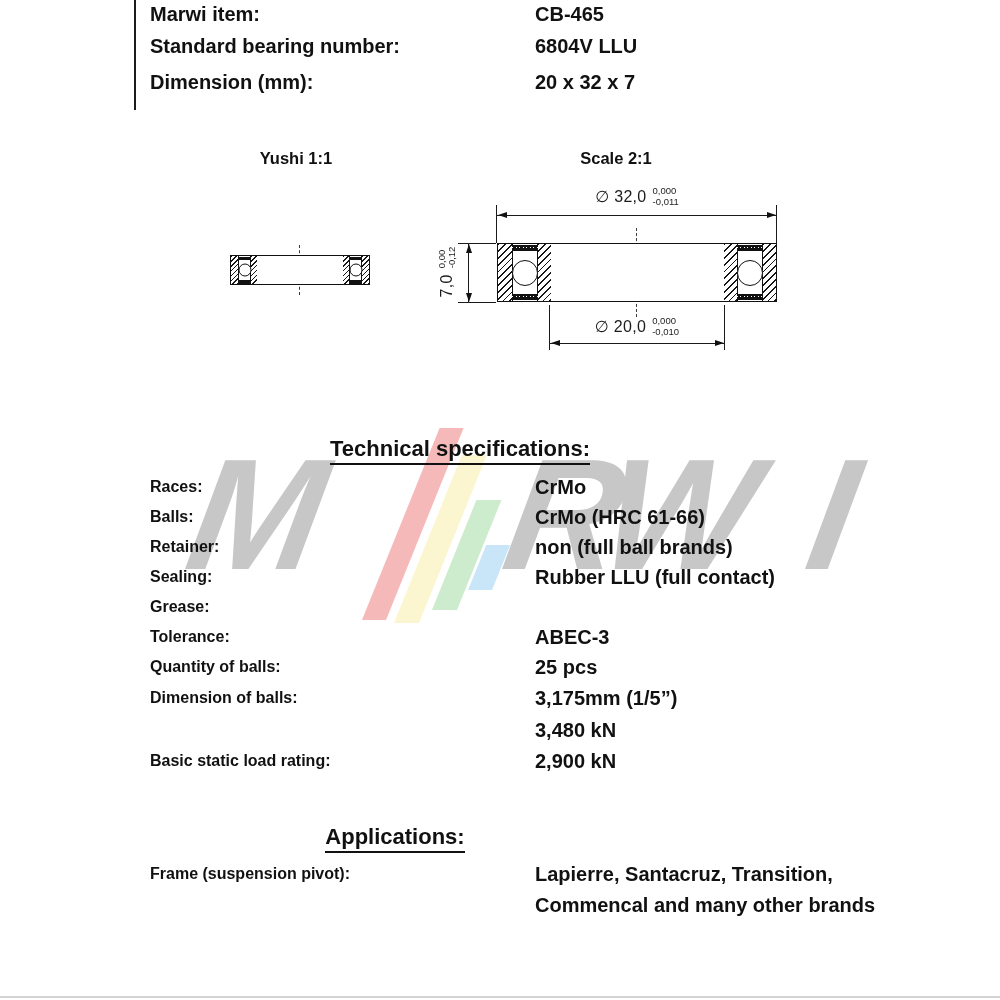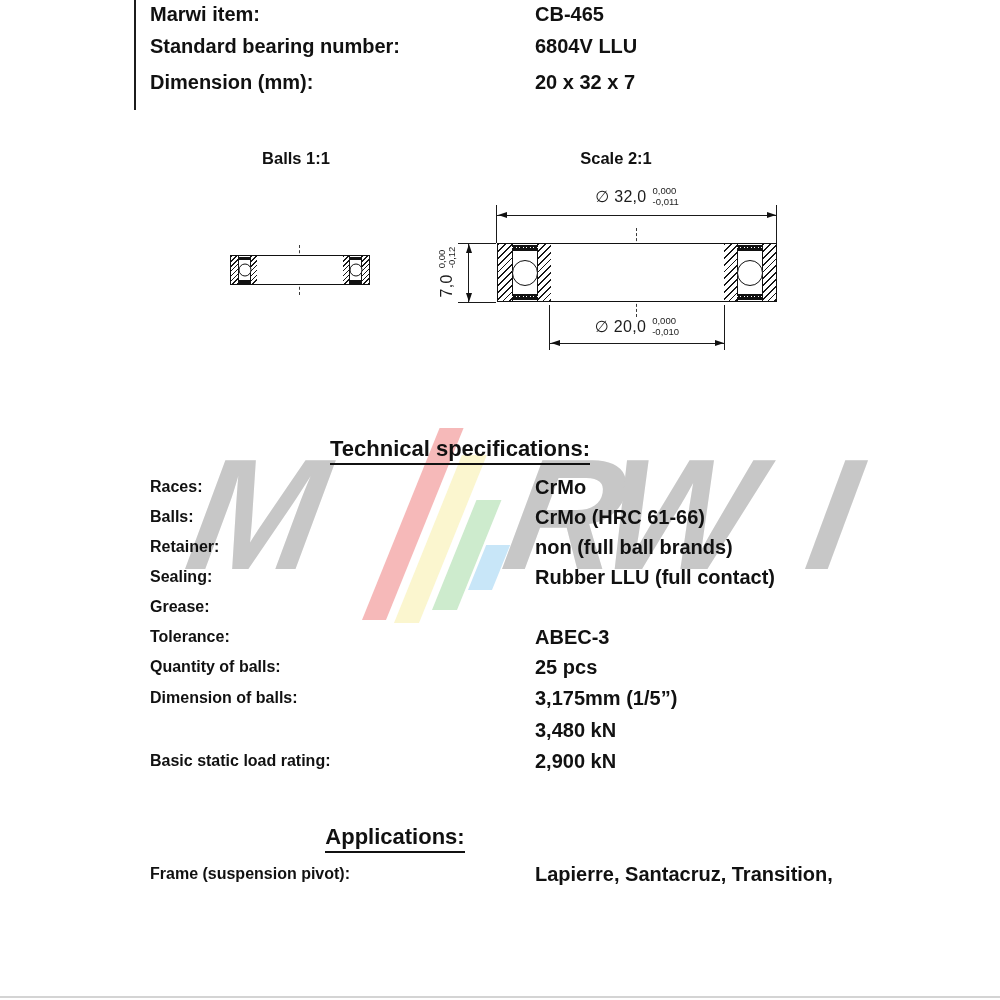--- a/index.html
+++ b/index.html
@@ -56,21 +56,21 @@
 <div class="page">
 
   <div class="v-rule"></div>
   <div class="hdr-label" style="top:1px">Marwi item:</div>
   <div class="hdr-value" style="top:1px">CB-465</div>
   <div class="hdr-label" style="top:33px">Standard bearing number:</div>
   <div class="hdr-value" style="top:33px">6804V LLU</div>
   <div class="hdr-label" style="top:69px">Dimension (mm):</div>
   <div class="hdr-value" style="top:69px">20 x 32 x 7</div>
 
-  <div class="scale-label" style="left:226px">Balls 1:1</div>
+  <div class="scale-label" style="left:226px">Yushi 1:1</div>
   <div class="scale-label" style="left:546px">Scale 2:1</div>
 
   <div class="draw">
     <div class="cline" style="left:299px;top:245px;height:50px"></div>
     <div class="b-rect" style="left:230px;top:255px;width:140px;height:30px">
       <div class="sec" style="left:0;width:26px">
         <div class="hatch fine" style="left:0;width:7px"></div>
         <div class="pocket" style="left:7px;width:13px">
           <div class="seal small" style="top:0.5px"></div>
           <div class="seal small" style="bottom:0.5px"></div>
@@ -187,15 +187,16 @@
   <div class="spec-value" style="top:688px">3,175mm (1/5”)</div>
   <div class="spec-value" style="top:720px">3,480 kN</div>
   <div class="spec-label" style="top:751px">Basic static load rating:</div>
   <div class="spec-value" style="top:751px">2,900 kN</div>
 
   <div class="sect-heading" style="left:270px;top:824px;width:250px">
     <span>Applications:</span>
   </div>
   <div class="spec-label" style="top:864px">Frame (suspension pivot):</div>
   <div class="spec-value" style="top:864px">Lapierre, Santacruz, Transition,</div>
+  <div class="spec-value" style="top:895px">Commencal and many other brands</div>
 
   <div class="bottom-rule"></div>
 </div>
 
 </body></html>

